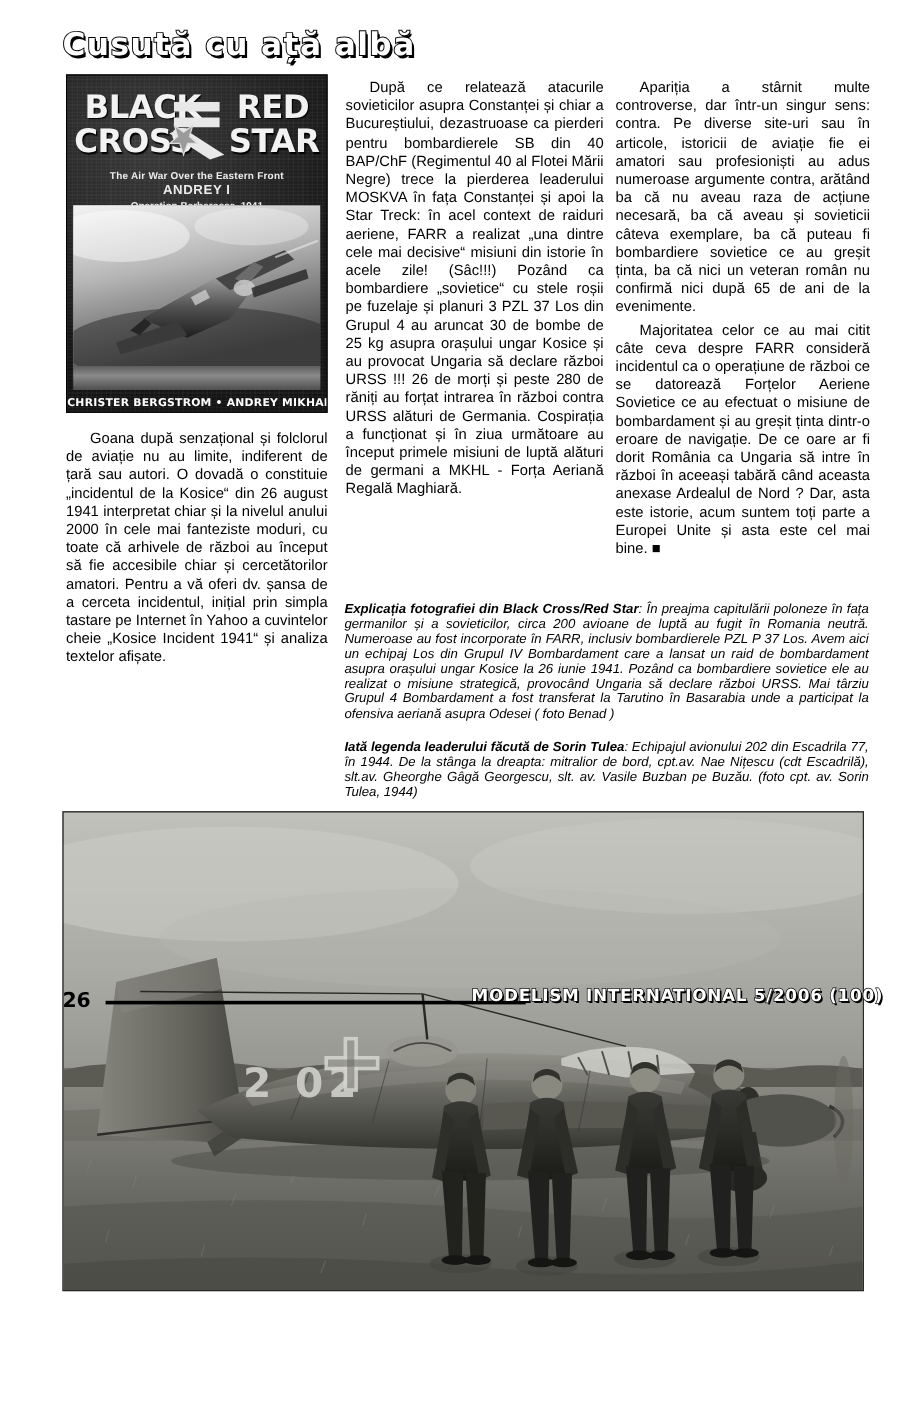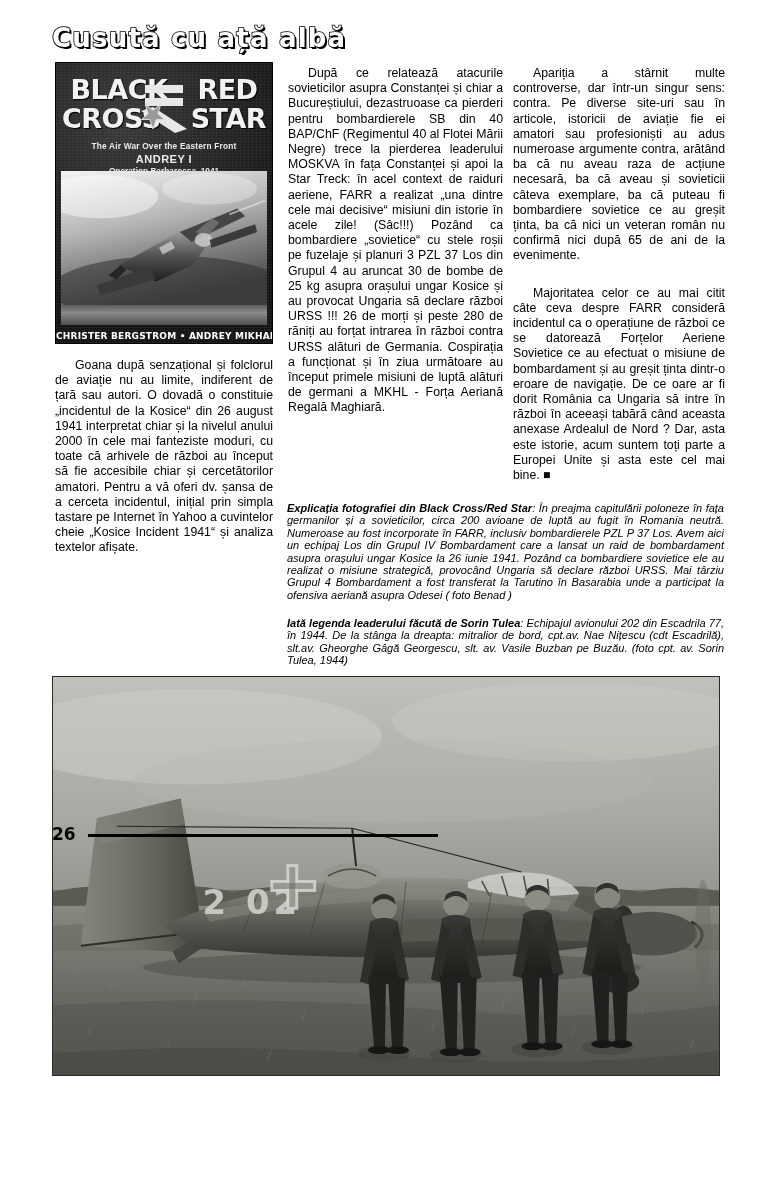--- a/index.html
+++ b/index.html
@@ -25,21 +25,21 @@
     -webkit-text-stroke:1.6px #000;
     paint-order: stroke fill;
     text-shadow: 2px 2px 0 #000, 1px 1px 0 #000;
     white-space:nowrap;
     line-height:32px;
   }
 
   
   .col { position:absolute; font-size:12.3px; line-height:15.2px; text-align:justify; }
   .col p { margin:0 0 0 0; text-indent:20px; }
-  .col p + p { margin-top:22px; }
+  .col p + p { margin-top:4px; }
 
   #col1 { left:55px;  top:358px; width:218px; }
   #col2 { left:288px; top:66px;  width:215px; }
   #col3 { left:513px; top:66px;  width:212px; }
 
   
   .bookcover {
     position:absolute; left:55px; top:62px; width:218px; height:282px;
     background:#1d1d1d;
     border:1px solid #000;
@@ -401,15 +401,16 @@
         <ellipse cx="570" cy="369" rx="11" ry="4" fill="#161614"></ellipse>
       </g>
 
       <rect x="0" y="0" width="668" height="400" fill="#000" opacity="0.04"></rect>
     </svg>
   </div>
 
   <div class="footer">
     <div class="pagenum">26</div>
     <div class="footrule"></div>
+    <div class="footmag">MODELISM INTERNATIONAL 5/2006 (100)</div>
   </div>
 
 </div>
 
 </body></html>

